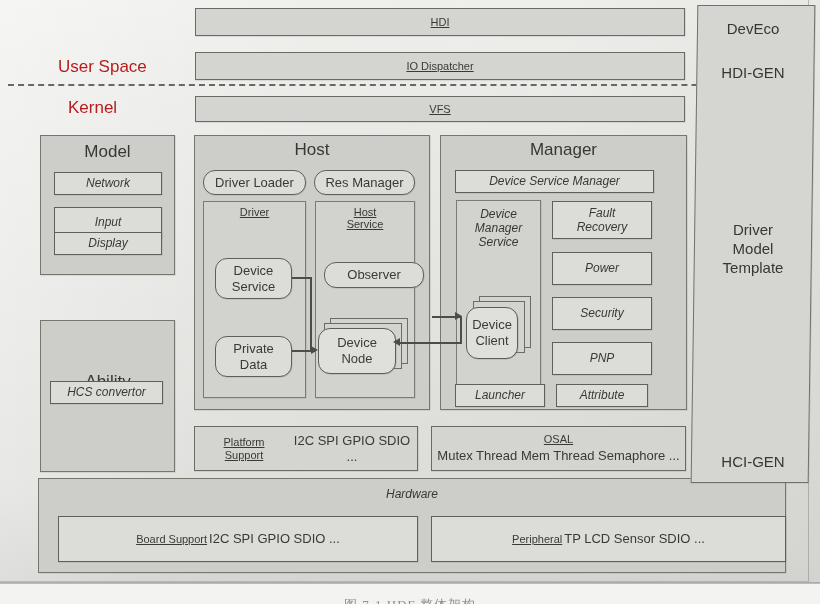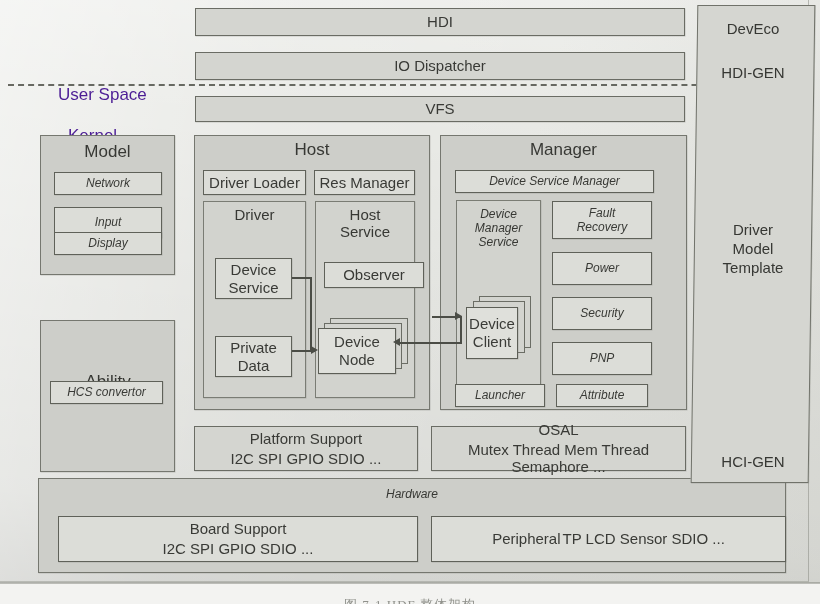--- a/index.html
+++ b/index.html
@@ -67,40 +67,39 @@
   .leaf {
     background: #dcddd8;
     border: 1px solid #5f6159;
   }
   .band {
     background: #d4d5d0;
     border: 1px solid #6a6c64;
   }
   .plain-label {
     position: absolute;
-    color: #4c1d95;
+    color: #b91c1c;
     white-space: nowrap;
-    margin-top: 28px;
   }
 
   
   .gtitle {
     position: absolute;
     left: 0;
     right: 0;
     text-align: center;
     color: #373834;
     white-space: pre-line;
   }
 
   .t-xxl { font-size: 17px; }
   .t-xl  { font-size: 15px; }
-  .t-lg  { font-size: 15px; }
+  .t-lg  { font-size: 11px; text-decoration: underline; }
   .t-md  { font-size: 12px; font-style: italic; }
-  .t-sm  { font-size: 15px; }
+  .t-sm  { font-size: 13px; border-radius: 12px; }
 
   .two-line { white-space: pre-line; }
 
   
   #divider {
     position: absolute;
     left: 8px;
     top: 84px;
     width: 790px;
     height: 0;
@@ -282,34 +281,34 @@
 
   <div class="ln h" style="left:292px; top:350px; width:23px;"></div>
   <div class="arrow right" style="left:311px; top:346px;"></div>
 
   <div class="ln h" style="left:397px; top:342px; width:65px;"></div>
   <div class="ln v" style="left:460px; top:316px; height:27px;"></div>
   <div class="ln h" style="left:432px; top:316px; width:30px;"></div>
   <div class="arrow right" style="left:455px; top:312px;"></div>
   <div class="arrow left" style="left:393px; top:338px;"></div>
 
-  <div class="bx band" style="left:194px; top:426px; width:224px; height:45px; flex-direction:column; gap:2px;">
+  <div class="bx band" style="left:194px; top:426px; width:224px; height:45px; flex-direction:row; gap:2px;padding-left:8px;">
     <span class="t-lg">Platform Support</span>
     <span class="t-sm">I2C SPI GPIO SDIO ...</span>
   </div>
 
   <div class="bx band" style="left:431px; top:426px; width:255px; height:45px; flex-direction:column; gap:2px;">
     <span class="t-lg">OSAL</span>
     <span class="t-sm">Mutex Thread Mem Thread Semaphore ...</span>
   </div>
 
   <div class="bx grp" style="left:38px; top:478px; width:748px; height:95px;"></div>
   <div class="gtitle t-md" style="left:38px; top:487px; width:748px;">Hardware</div>
 
-  <div class="bx leaf" style="left:58px; top:516px; width:360px; height:46px; flex-direction:column; gap:2px;">
+  <div class="bx leaf" style="left:58px; top:516px; width:360px; height:46px; flex-direction:row; gap:2px;">
     <span class="t-lg">Board Support</span>
     <span class="t-sm">I2C SPI GPIO SDIO ...</span>
   </div>
 
   <div class="bx leaf" style="left:431px; top:516px; width:355px; height:46px; flex-direction:row; gap:2px;">
     <span class="t-lg">Peripheral</span>
     <span class="t-sm">TP LCD Sensor SDIO ...</span>
   </div>
 
   <div id="right-rail"></div>

